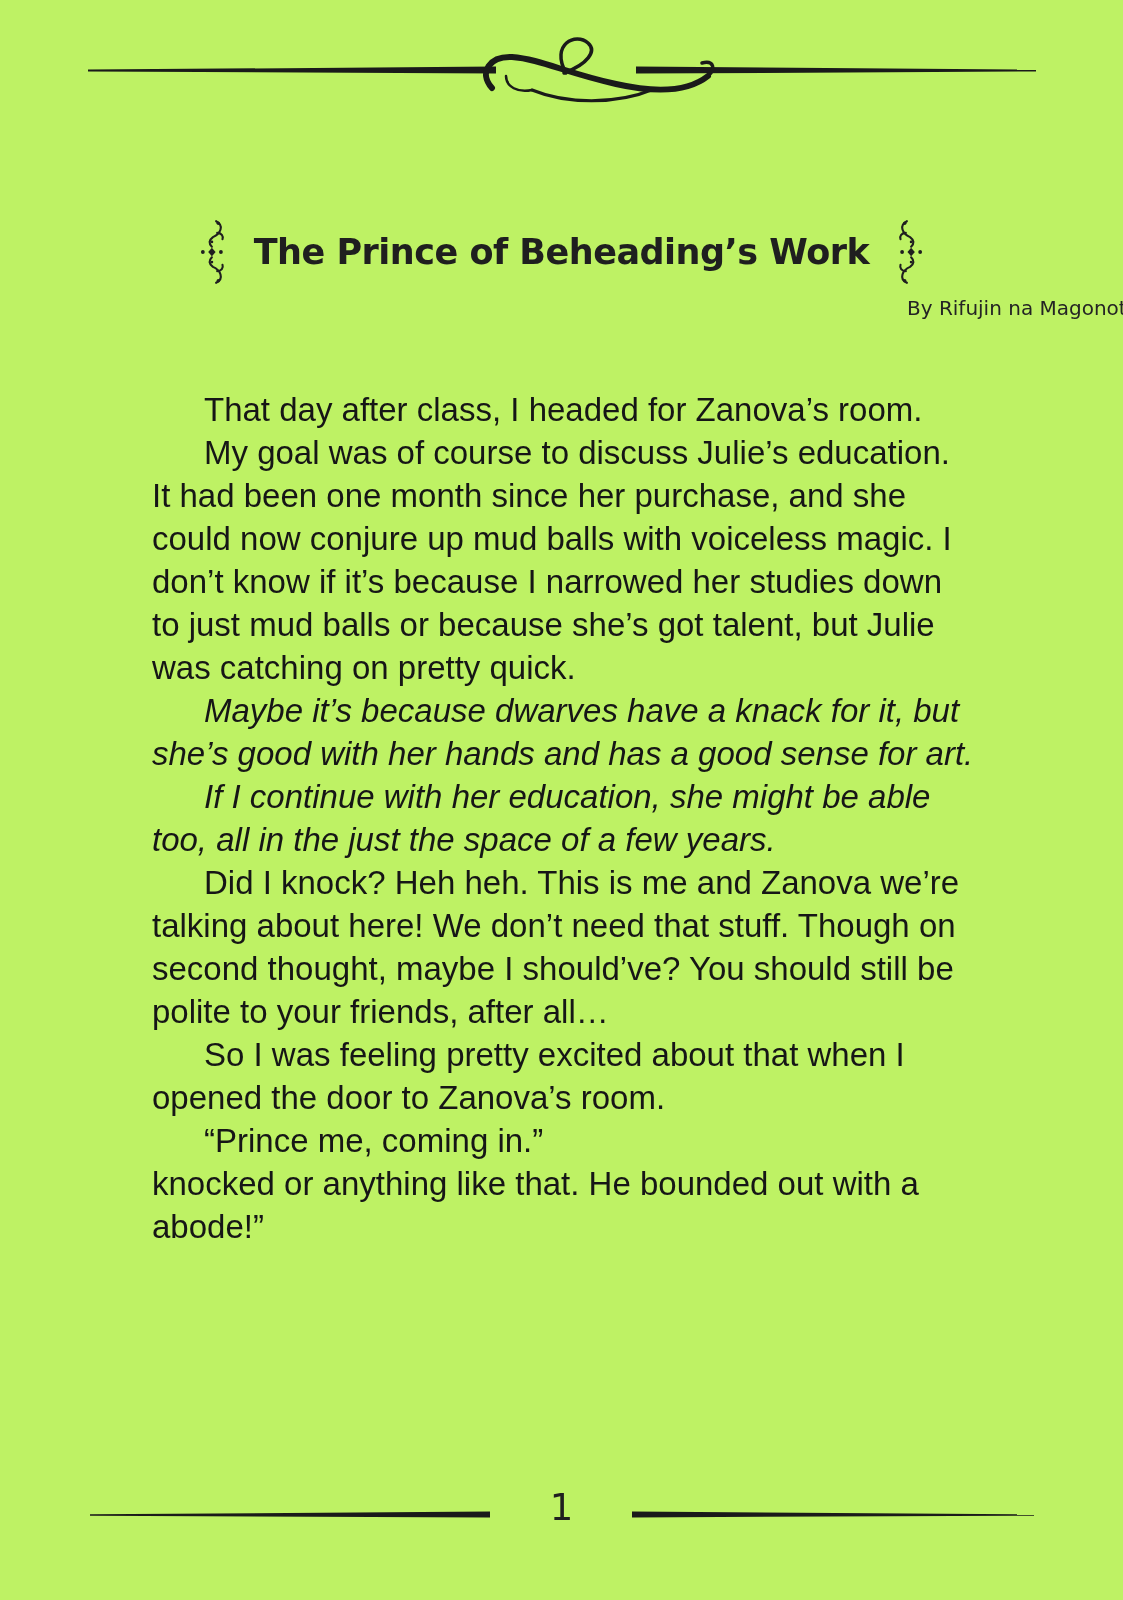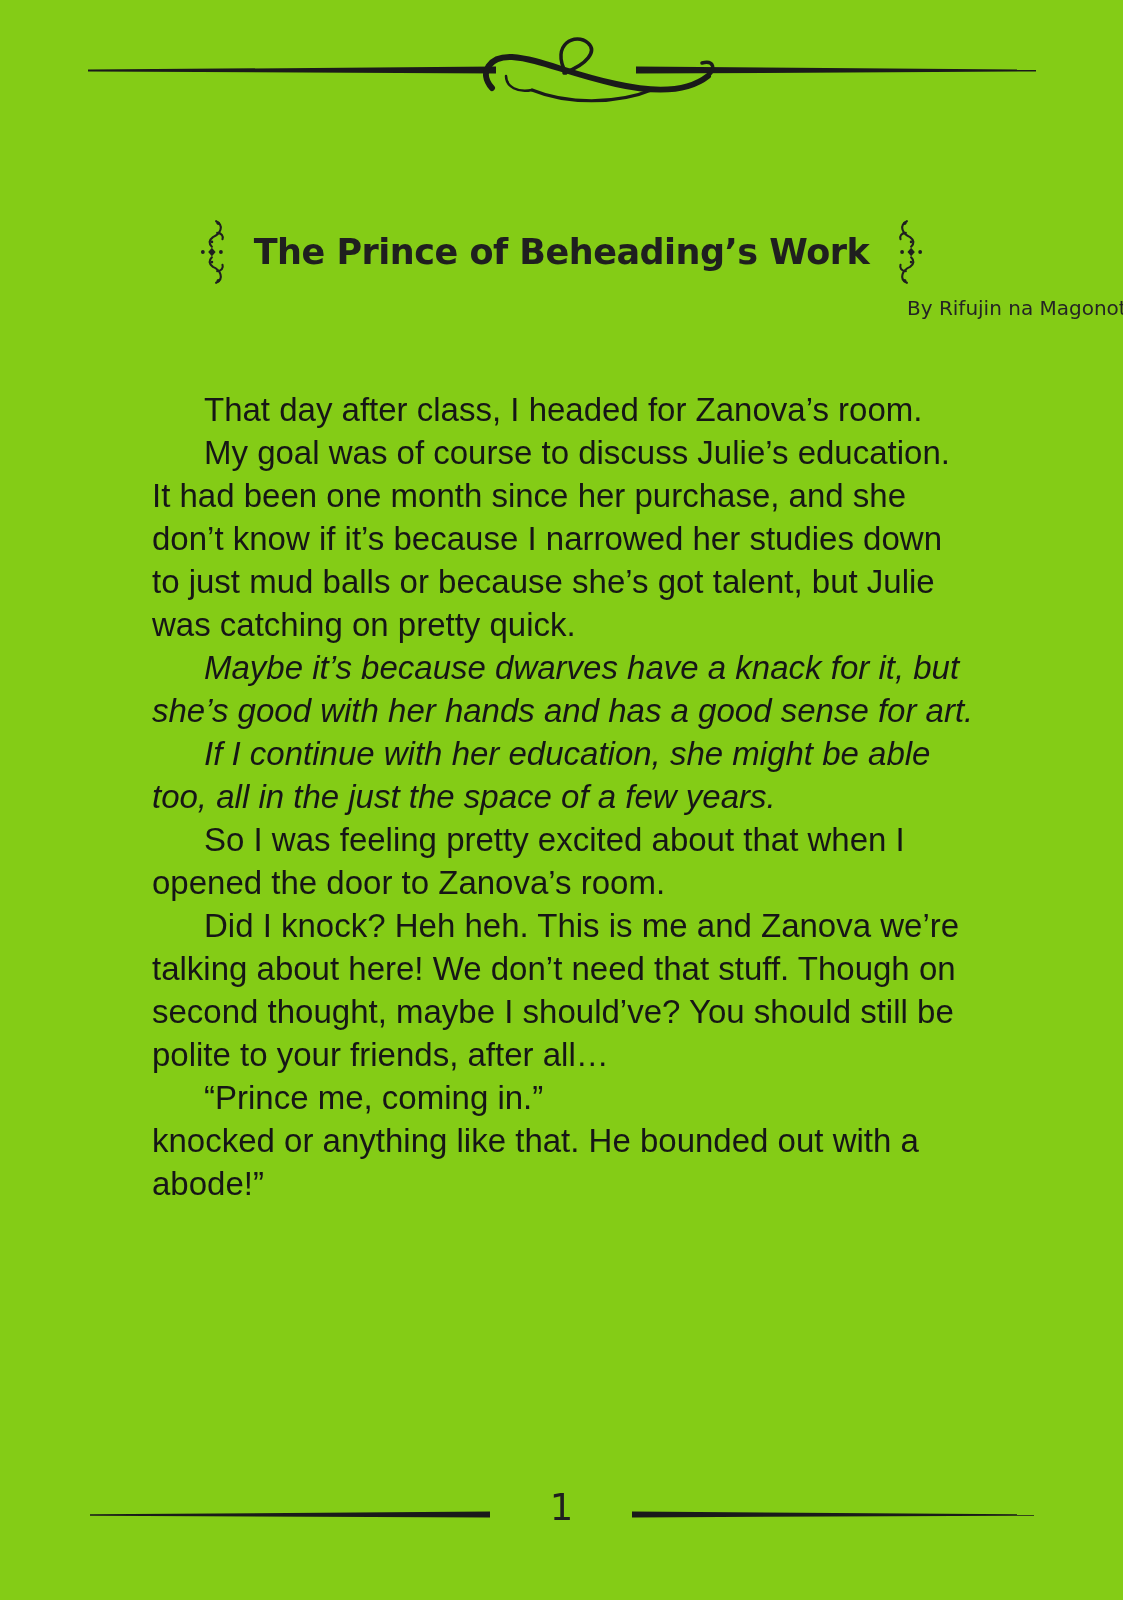--- a/index.html
+++ b/index.html
@@ -1,21 +1,21 @@
 <!DOCTYPE html>
 <html><head>
 <meta charset="utf-8">
 <style>
   * { margin: 0; padding: 0; box-sizing: border-box; }
   html, body { background: #ffffff; }
   .page {
     position: relative;
     width: 1123px;
     height: 1600px;
-    background: #84cc16;
+    background: #bef264;
     overflow: hidden;
     color: #1b1b1b;
   }
 
   
   .top-divider {
     position: absolute;
     left: 88px;
     top: 26px;
     width: 948px;
@@ -155,41 +155,42 @@
 
   <div class="byline">By Rifujin na Magonote</div>
 
   <div class="chapter-text">
       <div class="paragraph">
         <div class="line indent">That day after class, I headed for Zanova’s room.</div>
       </div>
       <div class="paragraph">
         <div class="line indent">My goal was of course to discuss Julie’s education.</div>
         <div class="line">It had been one month since her purchase, and she</div>
+        <div class="line">could now conjure up mud balls with voiceless magic. I</div>
         <div class="line">don’t know if it’s because I narrowed her studies down</div>
         <div class="line">to just mud balls or because she’s got talent, but Julie</div>
         <div class="line">was catching on pretty quick.</div>
       </div>
       <div class="paragraph italic">
         <div class="line indent">Maybe it’s because dwarves have a knack for it, but</div>
         <div class="line">she’s good with her hands and has a good sense for art.</div>
       </div>
       <div class="paragraph italic">
         <div class="line indent">If I continue with her education, she might be able</div>
         <div class="line">too, all in the just the space of a few years.</div>
-      </div>
-      <div class="paragraph">
-        <div class="line indent">So I was feeling pretty excited about that when I</div>
-        <div class="line">opened the door to Zanova’s room.</div>
       </div>
       <div class="paragraph">
         <div class="line indent">Did I knock? Heh heh. This is me and Zanova we’re</div>
         <div class="line">talking about here! We don’t need that stuff. Though on</div>
         <div class="line">second thought, maybe I should’ve? You should still be</div>
         <div class="line">polite to your friends, after all…</div>
+      </div>
+      <div class="paragraph">
+        <div class="line indent">So I was feeling pretty excited about that when I</div>
+        <div class="line">opened the door to Zanova’s room.</div>
       </div>
       <div class="paragraph">
         <div class="line indent">“Prince me, coming in.”</div>
       </div>
       <div class="paragraph">
         <div class="line">knocked or anything like that. He bounded out with a</div>
         <div class="line">abode!”</div>
       </div>
     </div>
 

